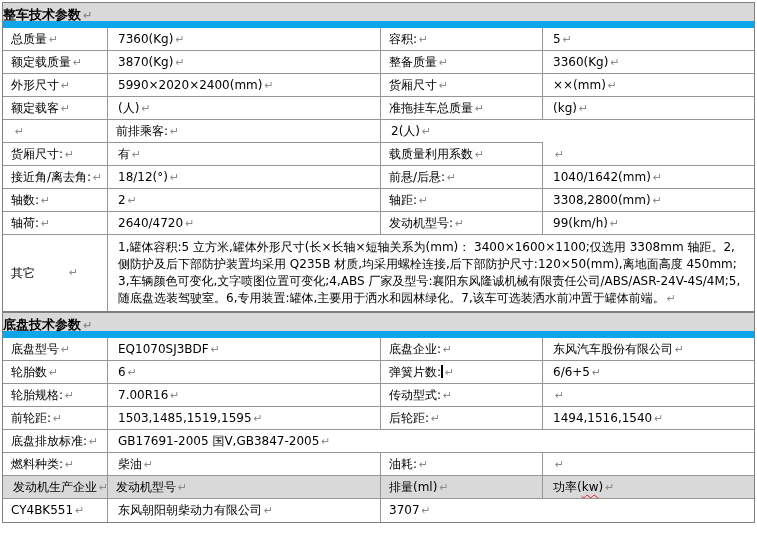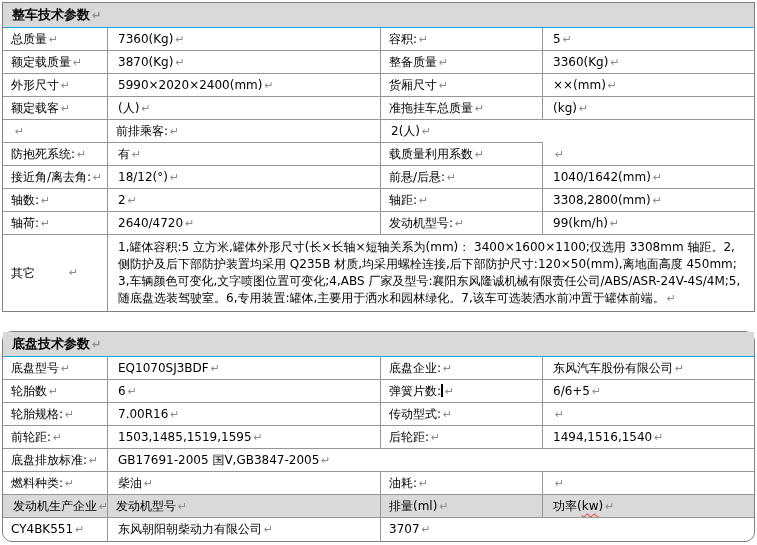--- a/index.html
+++ b/index.html
@@ -1,23 +1,23 @@
 <!DOCTYPE html>
 <html><head>
 <meta charset="utf-8">
 <style>
   * { margin:0; padding:0; box-sizing:border-box; }
   html,body { width:757px; height:545px; background:#ffffff; overflow:hidden; }
   body { font-family:"DejaVu Sans", sans-serif; font-size:12px; color:#000; }
   .wrap { padding:2px; }
   .tbl { border:1px solid #7f7f7f; background:#fff; }
-  .tbl + .tbl { margin-top:19px;border-radius:10px; }
+  .tbl + .tbl { margin-top:0; }
   .sec-header { background:#d9d9d9; font-weight:bold; font-size:13px;
-                height:25px; line-height:24px; padding-left:9px;
-                border-bottom:1px solid #0ea5e9; }
+                height:25px; line-height:24px; padding-left:0;
+                border-bottom:7px solid #0ea5e9; }
   .row { display:grid; grid-template-columns:105px 273px 162px 1fr; }
   .row2 { display:grid; grid-template-columns:105px 1fr; }
   .cell { border-right:1px solid #969696; border-bottom:1px solid #969696;
           height:23px; line-height:22px; padding-left:8px;
           white-space:nowrap; overflow:hidden; }
   .cell.v { padding-left:10px; }
   .row .cell:last-child, .row2 .cell:last-child { border-right:0; }
   .tbl > div:last-child > .cell { border-bottom:0; }
   .cell.gray { background:#d9d9d9; }
   .other-label { height:auto; display:flex; align-items:center;gap:32px; }
@@ -66,21 +66,21 @@
       <div class="cell v"><span>(kg)</span><span class="mark">↵</span></div>
     </div>
 
     <div class="row">
       <div class="cell v"><span></span><span class="mark">↵</span></div>
       <div class="cell"><span>前排乘客:</span><span class="mark">↵</span></div>
       <div class="cell v"><span>2(人)</span><span class="mark">↵</span></div>
     </div>
 
     <div class="row">
-      <div class="cell"><span>防抱死系统:</span><span class="mark">↵</span></div>
+      <div class="cell"><span>货厢尺寸:</span><span class="mark">↵</span></div>
       <div class="cell v"><span>有</span><span class="mark">↵</span></div>
       <div class="cell"><span>载质量利用系数</span><span class="mark">↵</span></div>
       <div class="cell v"><span></span><span class="mark">↵</span></div>
     </div>
 
     <div class="row">
       <div class="cell"><span>接近角/离去角:</span><span class="mark">↵</span></div>
       <div class="cell v"><span>18/12(°)</span><span class="mark">↵</span></div>
       <div class="cell"><span>前悬/后悬:</span><span class="mark">↵</span></div>
       <div class="cell v"><span>1040/1642(mm)</span><span class="mark">↵</span></div>

